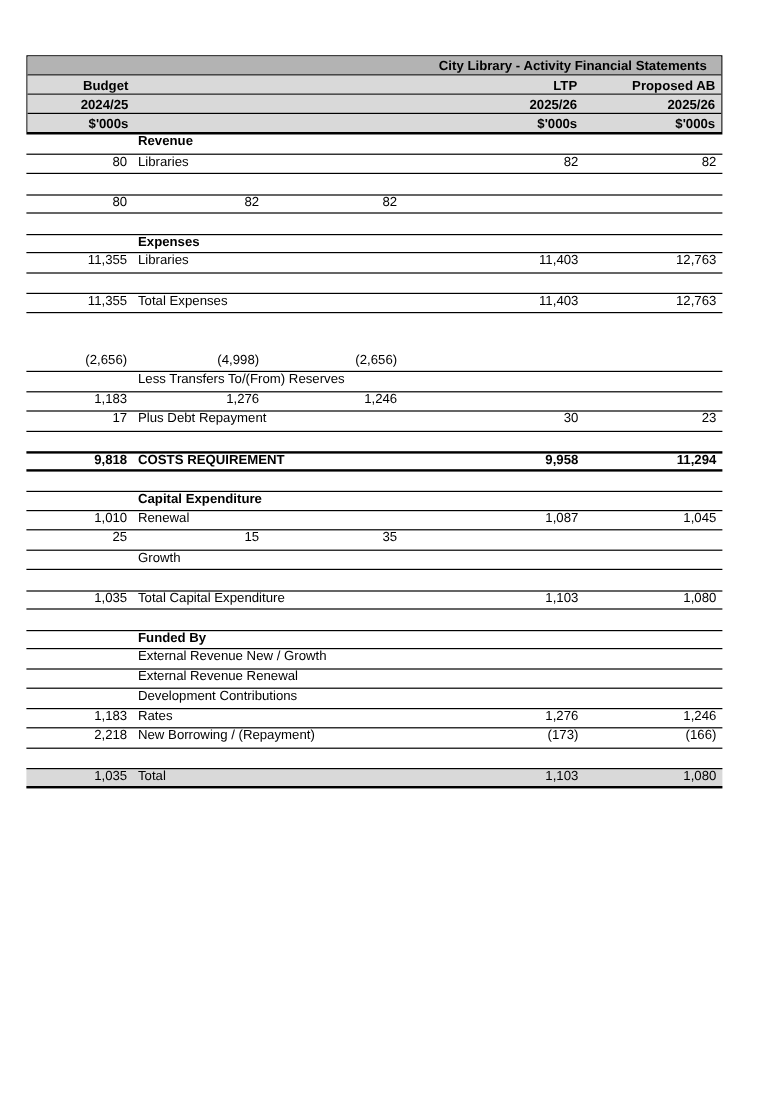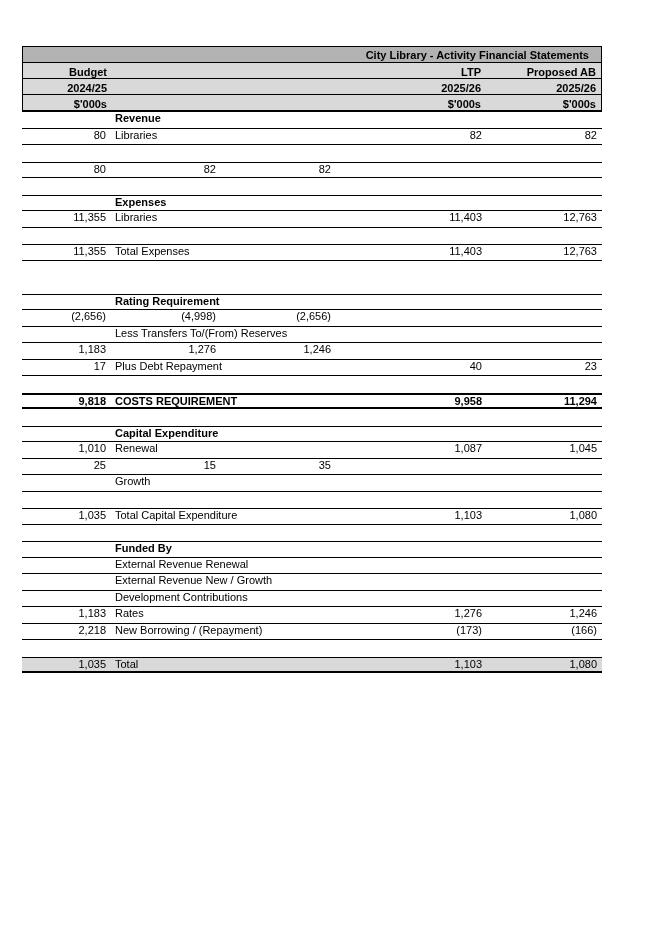--- a/index.html
+++ b/index.html
@@ -123,46 +123,40 @@
         </div>
         <div class="row blank"></div>
         <div class="row data bt">
           <div class="c1">11,355</div>
           <div class="c2">Total Expenses</div>
           <div class="c3">11,403</div>
           <div class="c4">12,763</div>
         </div>
         <div class="row blank"></div>
         <div class="row blank"></div>
-        <div class="row section bt">
-          <div class="c1"></div>
-          <div class="c2">Rating Requirement</div>
-          <div class="c3"></div>
-          <div class="c4"></div>
-        </div>
         <div class="row data">
           <div class="c1">(2,656)</div>
           <div class="c3">(4,998)</div>
           <div class="c4">(2,656)</div>
         </div>
         <div class="row data">
           <div class="c1"></div>
           <div class="c2">Less Transfers To/(From) Reserves</div>
           <div class="c3"></div>
           <div class="c4"></div>
         </div>
         <div class="row data">
           <div class="c1">1,183</div>
           <div class="c3">1,276</div>
           <div class="c4">1,246</div>
         </div>
         <div class="row data">
           <div class="c1">17</div>
           <div class="c2">Plus Debt Repayment</div>
-          <div class="c3">40</div>
+          <div class="c3">30</div>
           <div class="c4">23</div>
         </div>
         <div class="row blank"></div>
         <div class="row emphasis">
           <div class="c1">9,818</div>
           <div class="c2">COSTS REQUIREMENT</div>
           <div class="c3">9,958</div>
           <div class="c4">11,294</div>
         </div>
         <div class="row blank"></div>
@@ -198,27 +192,27 @@
         </div>
         <div class="row blank"></div>
         <div class="row section bt">
           <div class="c1"></div>
           <div class="c2">Funded By</div>
           <div class="c3"></div>
           <div class="c4"></div>
         </div>
         <div class="row data">
           <div class="c1"></div>
+          <div class="c2">External Revenue New / Growth</div>
+          <div class="c3"></div>
+          <div class="c4"></div>
+        </div>
+        <div class="row data">
+          <div class="c1"></div>
           <div class="c2">External Revenue Renewal</div>
-          <div class="c3"></div>
-          <div class="c4"></div>
-        </div>
-        <div class="row data">
-          <div class="c1"></div>
-          <div class="c2">External Revenue New / Growth</div>
           <div class="c3"></div>
           <div class="c4"></div>
         </div>
         <div class="row data">
           <div class="c1"></div>
           <div class="c2">Development Contributions</div>
           <div class="c3"></div>
           <div class="c4"></div>
         </div>
         <div class="row data">

